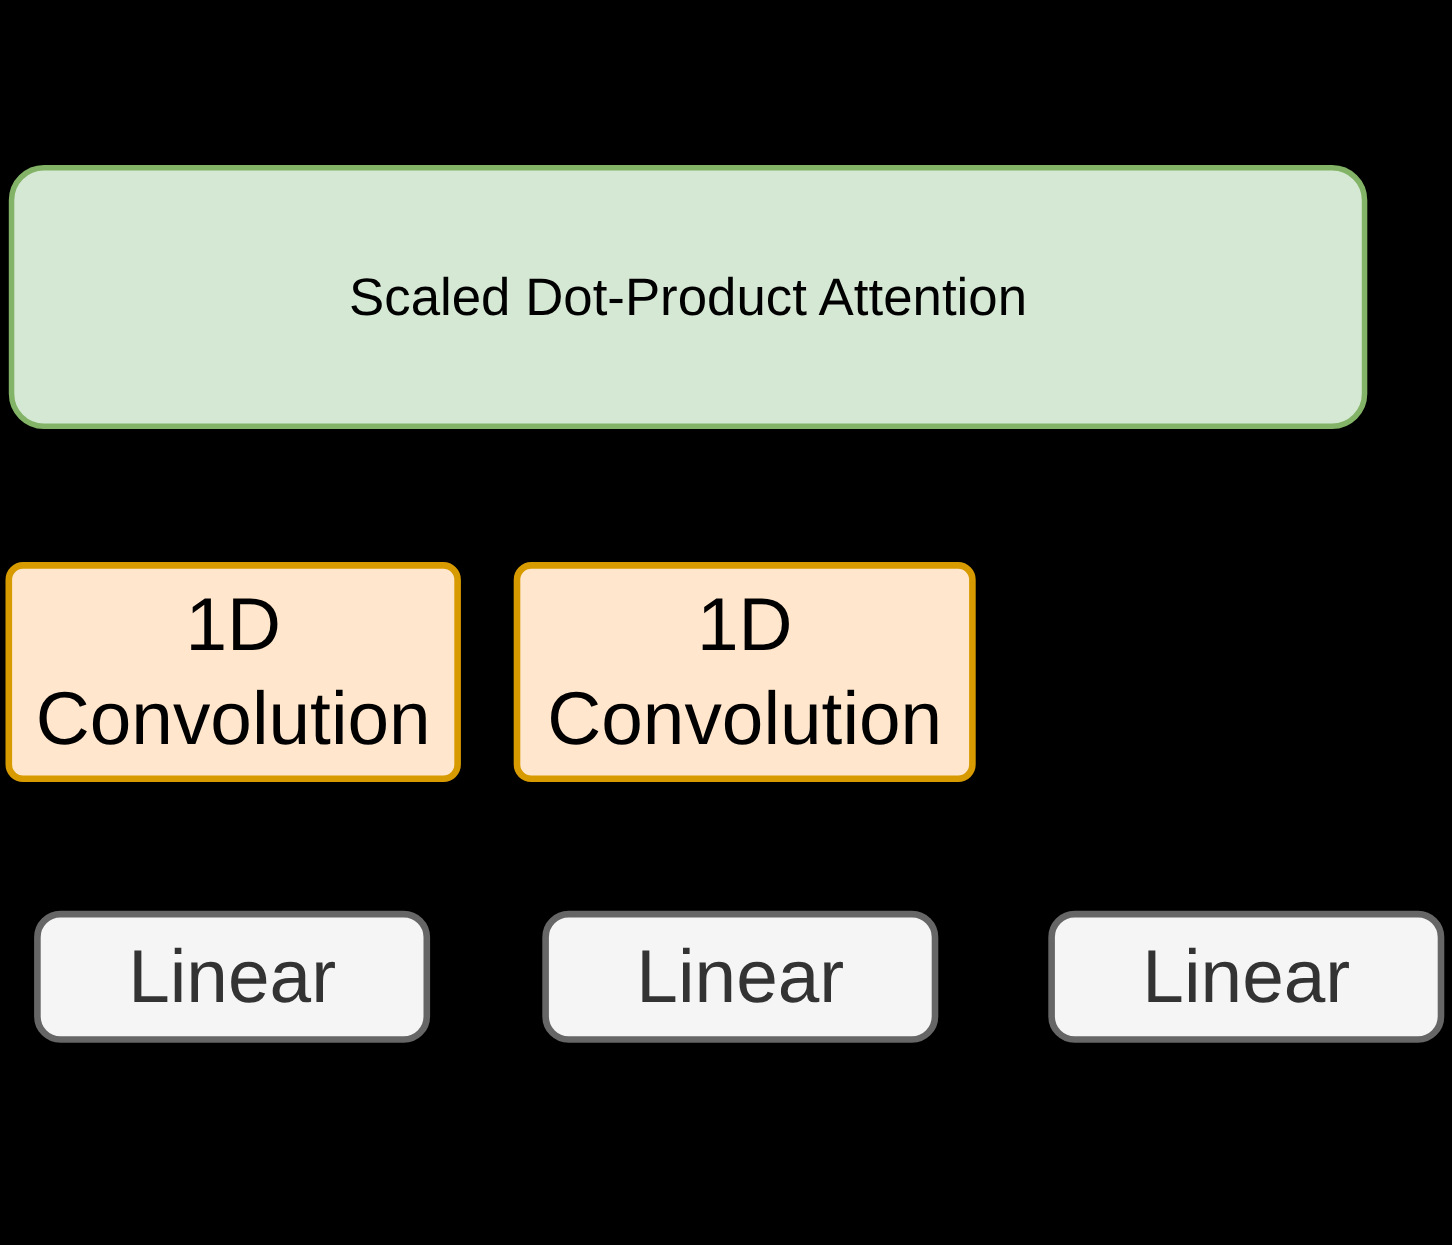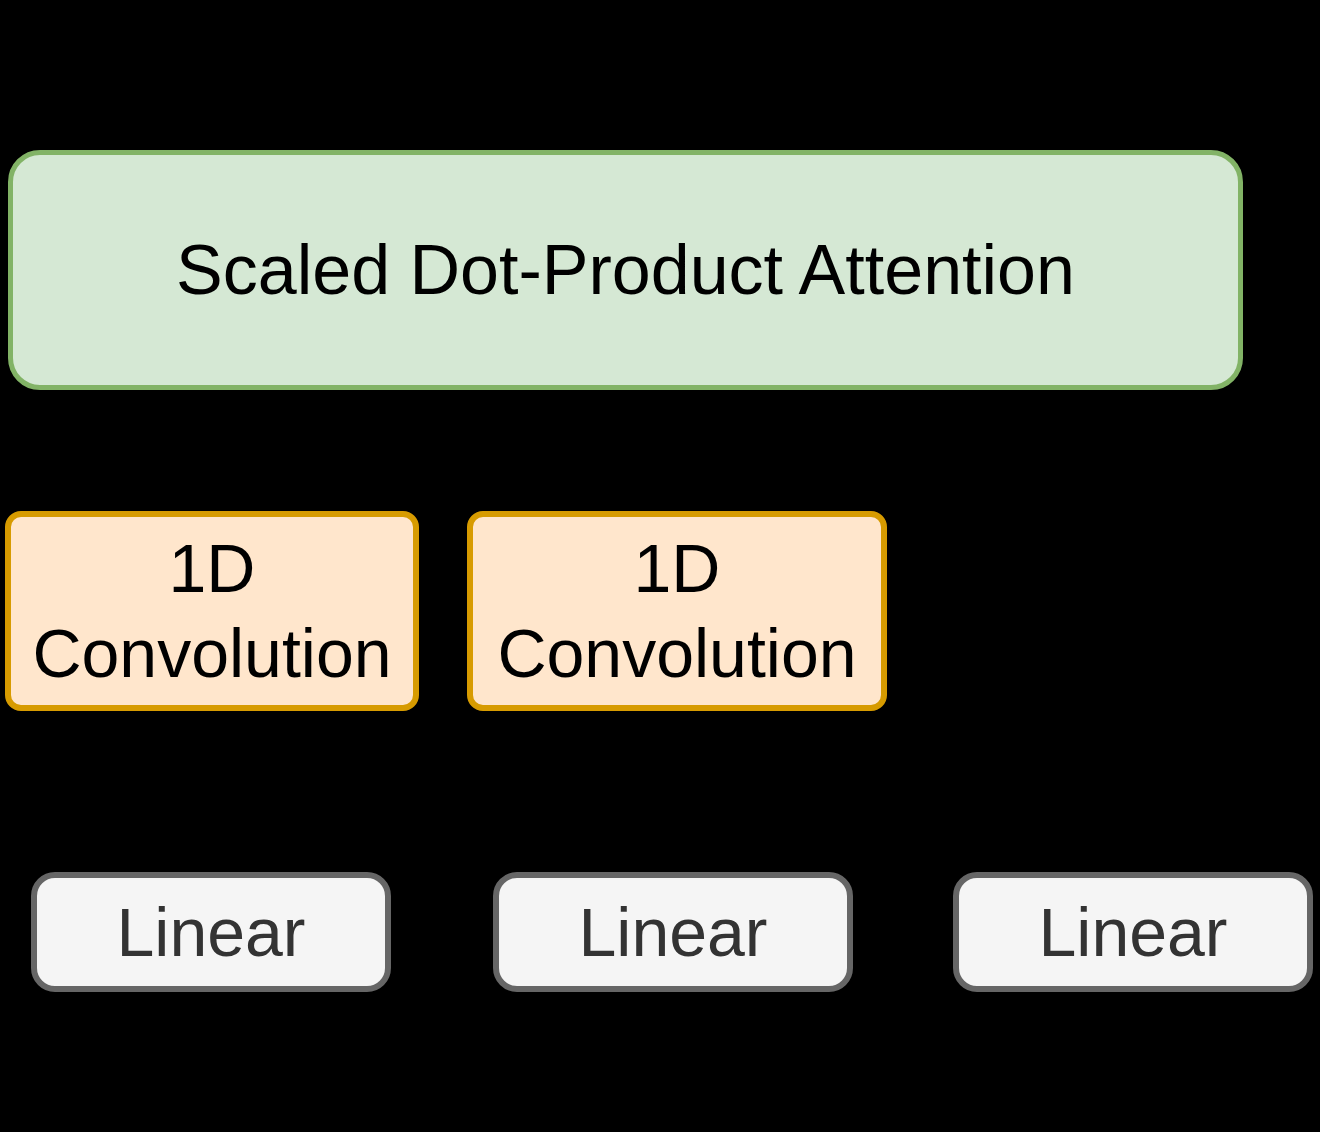--- a/index.html
+++ b/index.html
@@ -30,21 +30,21 @@
   
   #attention-node {
     left: 8px;
     top: 150px;
     width: 1235px;
     height: 240px;
     background: #D5E8D4;
     border: 5px solid #82B366;
     border-radius: 32px;
     color: #000000;
-    font-size: 70px;
+    font-size: 48px;
   }
   
   .conv-node {
     top: 511px;
     width: 414px;
     height: 200px;
     background: #FFE6CC;
     border: 6px solid #D79B00;
     border-radius: 16px;
     color: #000000;
@@ -56,21 +56,20 @@
   
   .linear-node {
     top: 828px;
     width: 360px;
     height: 120px;
     background: #F5F5F5;
     border: 6px solid #666666;
     border-radius: 24px;
     color: #333333;
     font-size: 68px;
-    margin-top: 44px;
   }
   #linear-node-left   { left: 31px;  }
   #linear-node-middle { left: 493px; }
   #linear-node-right  { left: 953px; }
 </style>
 </head>
 <body>
 
 <div id="canvas">
 

